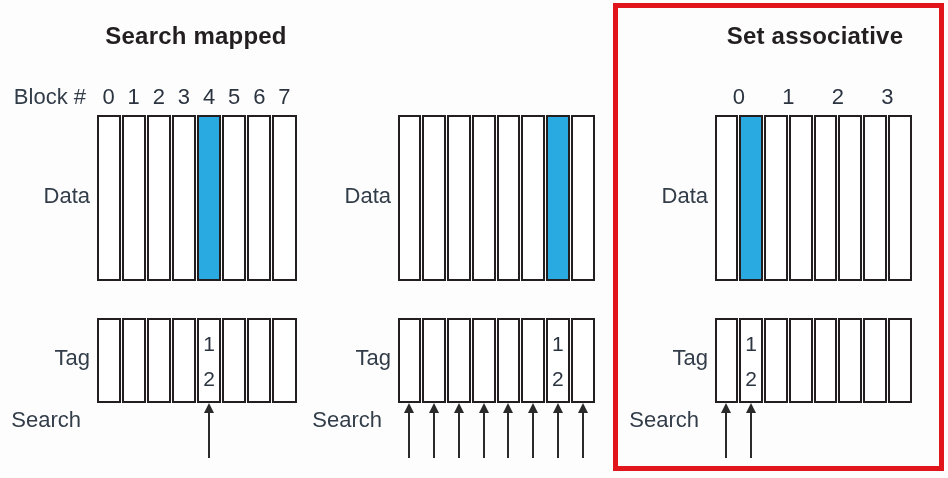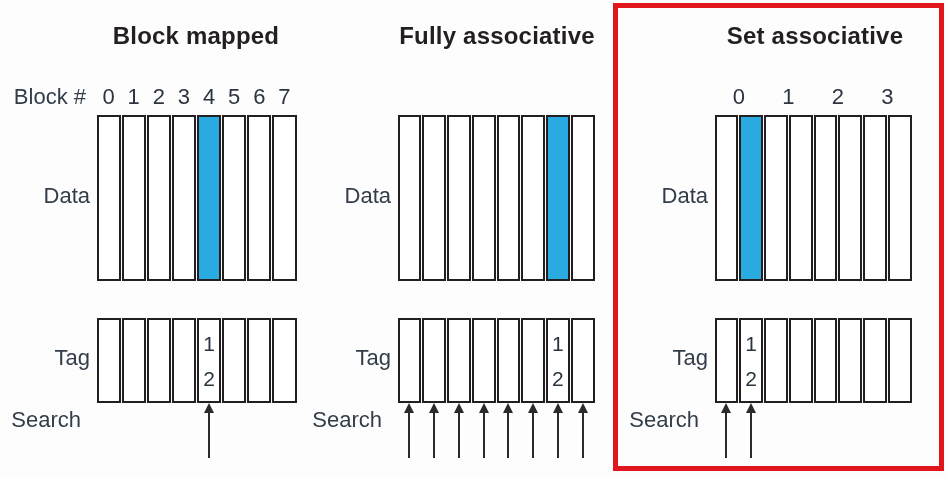--- a/index.html
+++ b/index.html
@@ -54,21 +54,21 @@
   }
 </style>
 </head>
 <body>
 
 <div id="canvas">
 
   <div id="redbox"></div>
 
   <div class="panel">
-    <div class="title" style="left: 36px; width: 320px;">Block mapped</div>
+    <div class="title" style="left: 36px; width: 320px;">Search mapped</div>
     <div class="index-label" style="left: -26px;">Block #</div>
     <div class="index-row">
         <div class="index-num" style="left: 93.5625px;">0</div>
         <div class="index-num" style="left: 118.688px;">1</div>
         <div class="index-num" style="left: 143.812px;">2</div>
         <div class="index-num" style="left: 168.938px;">3</div>
         <div class="index-num" style="left: 194.062px;">4</div>
         <div class="index-num" style="left: 219.188px;">5</div>
         <div class="index-num" style="left: 244.312px;">6</div>
         <div class="index-num" style="left: 269.438px;">7</div>
@@ -100,21 +100,20 @@
         <div class="cell" style="left: 176.375px; width: 24.125px;"></div>
       </div>
     <div class="side-label tag-label" style="left: -22px;">Tag</div>
     <div class="side-label search-label" style="left: -31px;">Search</div>
     <div class="arrow-row">
         <div class="arrow" style="left: 208.062px;"></div>
       </div>
   </div>
 
   <div class="panel">
-    <div class="title" style="left: 337px; width: 320px;">Fully associative</div>
     <div class="index-label" style="left: 275px;"></div>
     <div class="index-row"></div>
     <div class="grid data-grid" style="left: 397px; width: 198px;">
         <div class="cell" style="left: 0.5px; width: 23.75px;"></div>
         <div class="cell" style="left: 25.25px; width: 23.75px;"></div>
         <div class="cell" style="left: 50px; width: 23.75px;"></div>
         <div class="cell" style="left: 74.75px; width: 23.75px;"></div>
         <div class="cell" style="left: 99.5px; width: 23.75px;"></div>
         <div class="cell" style="left: 124.25px; width: 23.75px;"></div>
         <div class="cell hl" style="left: 149px; width: 23.75px; background: rgb(41, 171, 226);"></div>

